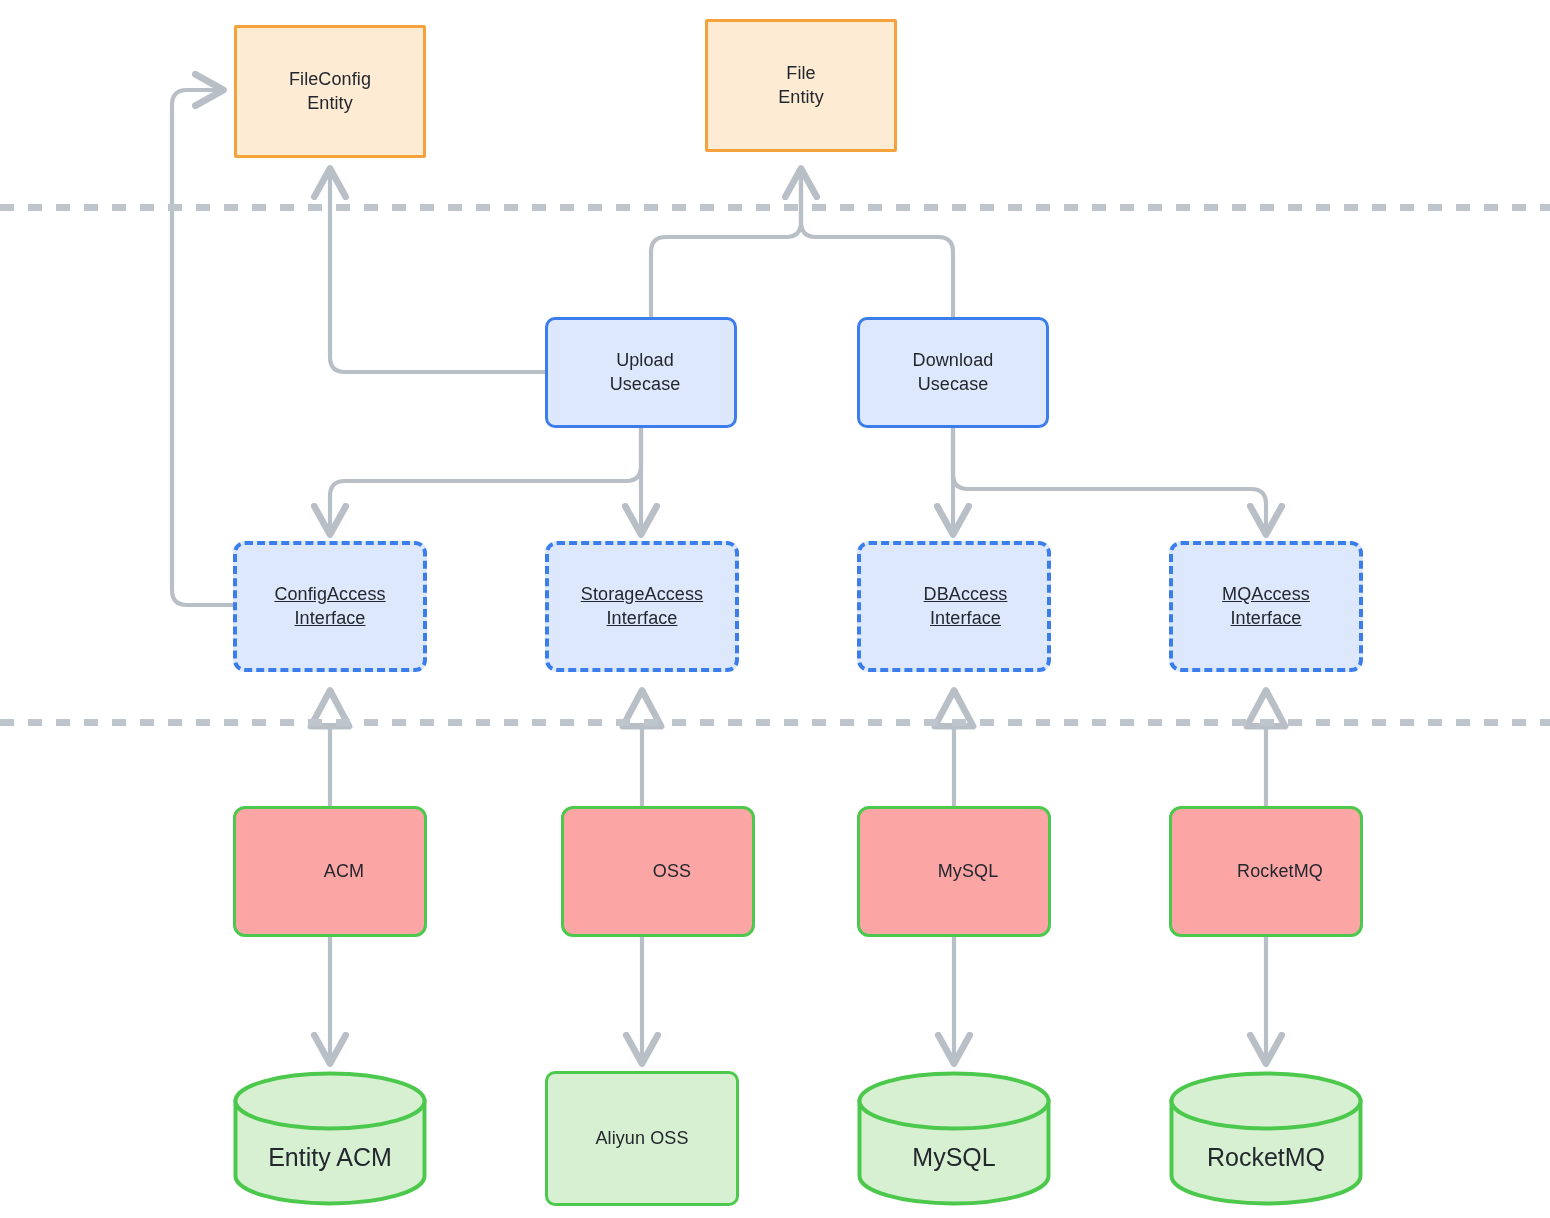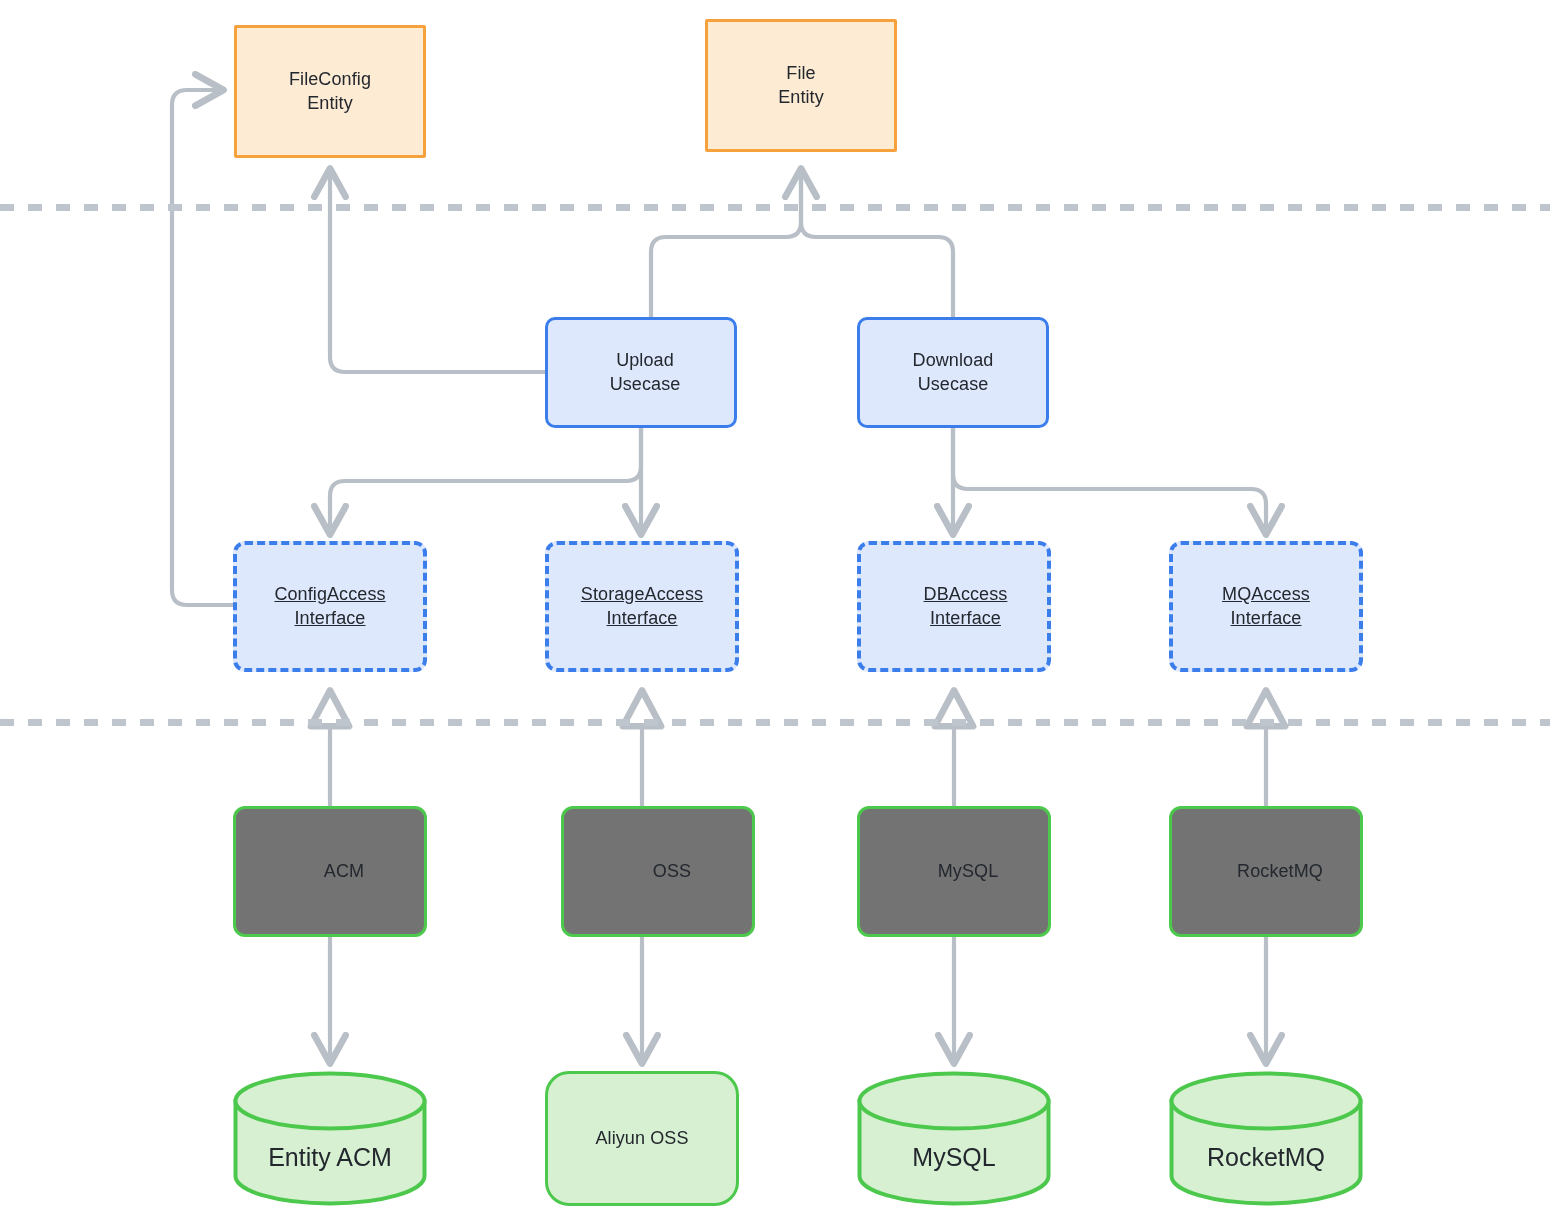--- a/index.html
+++ b/index.html
@@ -53,30 +53,30 @@
   }
   
   .node-interface {
     background: #DEE8FC;
     border: 4px dashed #3B7DEB;
     border-radius: 12px;
     text-decoration: underline;
   }
   
   .node-adapter {
-    background: #737373;
+    background: #fca5a5;
     border: 3px solid #4CC94C;
     border-radius: 12px;
     padding-left: 28px;
   }
   
   .node-external-box {
     background: #D7F0D2;
     border: 3px solid #4CC94C;
-    border-radius: 24px;
+    border-radius: 10px;
   }
   
   .node-cylinder {
     position: absolute;
     box-sizing: border-box;
   }
   .node-cylinder .cyl-svg {
     position: absolute;
     left: 0;
     top: 0;

